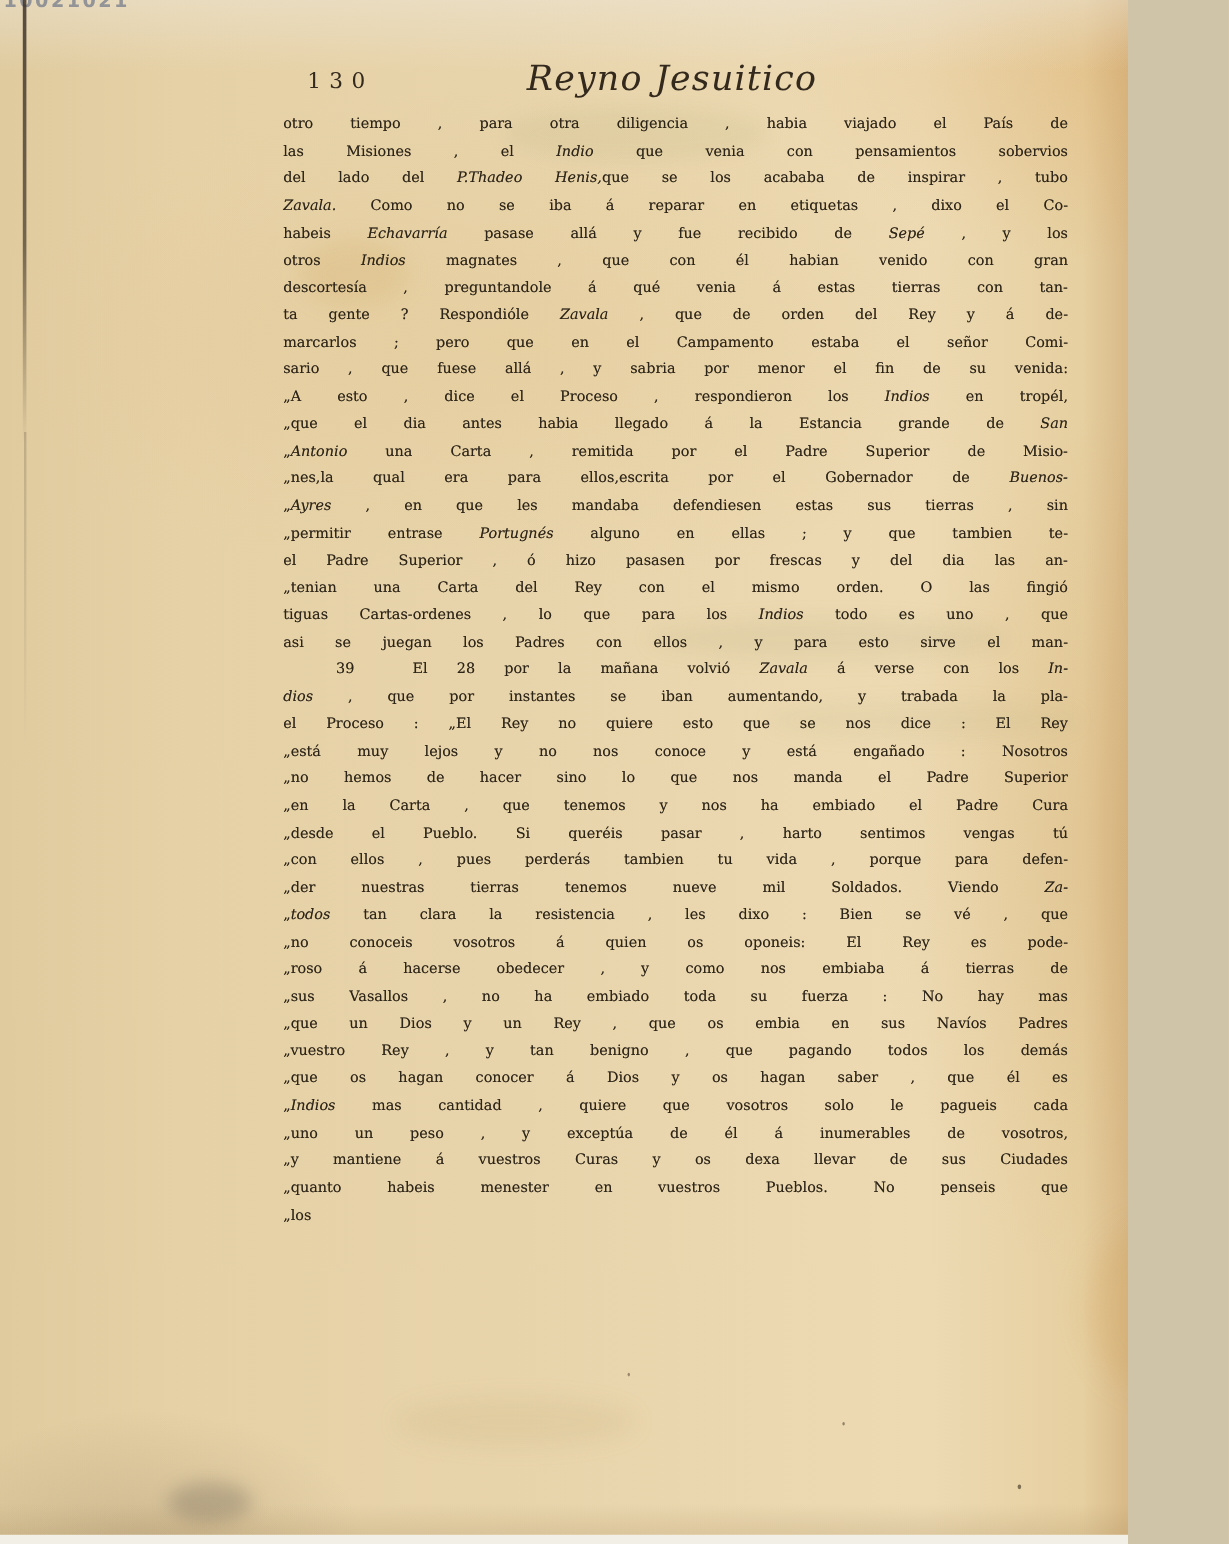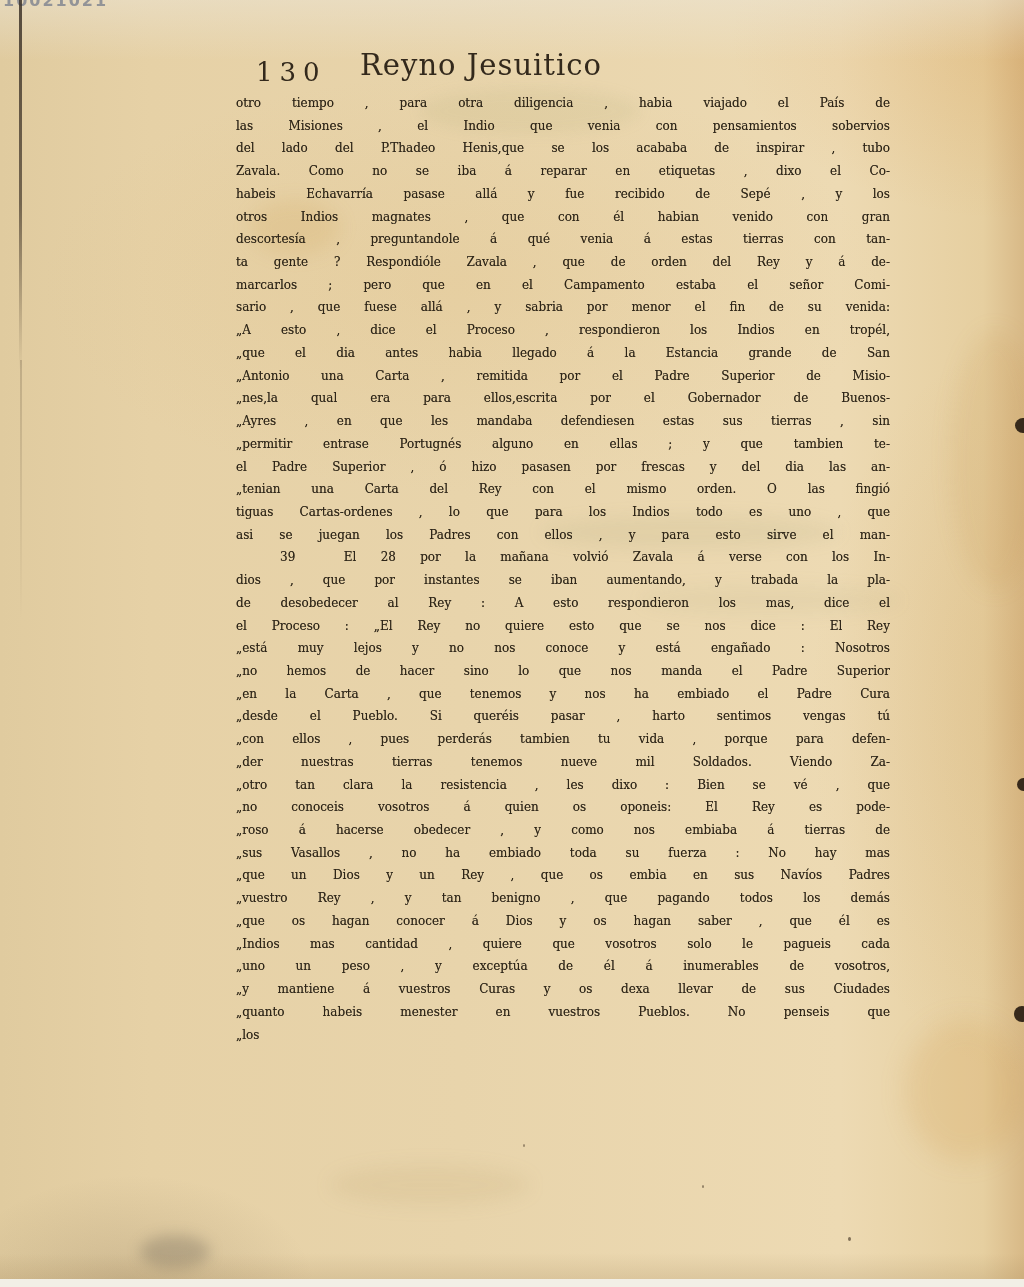--- a/index.html
+++ b/index.html
@@ -1,18 +1,18 @@
 <!DOCTYPE html>
 <html><head>
 <meta charset="utf-8">
 <style>
   html,body{margin:0;padding:0;}
   body{width:1024px;height:1287px;overflow:hidden;background:#cfc3a8;}
   .page{
-    position:relative;width:1024px;height:1287px;overflow:hidden;
+    position:relative;width:940px;height:1287px;overflow:hidden;
     background:
       radial-gradient(ellipse 420px 260px at 100% 3%, rgba(214,142,58,0.20), transparent 70%),
       radial-gradient(ellipse 300px 500px at 101% 55%, rgba(190,130,55,0.14), transparent 75%),
       radial-gradient(ellipse 260px 160px at 13% 100%, rgba(96,76,52,0.18), transparent 70%),
       radial-gradient(ellipse 600px 300px at 45% 22%, rgba(221,185,120,0.20), transparent 70%),
       linear-gradient(to right, #e0cb9f 0px, #e6d1a6 150px, #e8d4ab 45%, #eddab3 82%, #e6cfa0 96%, #d8b987 100%),
       #e8d4ab;
     font-family:"DejaVu Serif","Liberation Serif",serif;
   }
   
@@ -41,30 +41,30 @@
   .s7{left:330px;top:1165px;width:200px;height:40px;background:rgba(170,140,80,0.10);filter:blur(9px);}
   .s8{left:950px;top:330px;width:90px;height:260px;background:rgba(185,125,50,0.10);filter:blur(10px);}
   .speck{position:absolute;background:#37291b;border-radius:50%;}
   .p1{left:1015px;top:418px;width:16px;height:15px;}
   .p2{left:1017px;top:778px;width:13px;height:13px;}
   .p3{left:1014px;top:1006px;width:16px;height:16px;}
   .p4{left:848px;top:1237px;width:3px;height:4px;opacity:.6;}
   .p5{left:702px;top:1185px;width:2px;height:3px;opacity:.5;}
   .p7{left:523px;top:1144px;width:2px;height:3px;opacity:.45;}
   
-  .pagenum{position:absolute;left:256px;top:57px;font-size:26px;letter-spacing:7px;color:#33291c;}
-  .title{position:absolute;left:360px;top:48px;width:400px;text-align:left;
-    font-size:29px;letter-spacing:1px;color:#33291c;}
+  .pagenum{position:absolute;left:256px;top:57px;font-size:18px;letter-spacing:7px;color:#33291c;}
+  .title{position:absolute;left:360px;top:48px;width:400px;text-align:center;
+    font-style:italic;font-size:29px;letter-spacing:1px;color:#33291c;}
   
   .text-block{position:absolute;left:236px;top:92px;width:654px;color:#2d2518;
     font-size:12px;line-height:22.72px;text-shadow:0 0 0.5px rgba(45,37,24,0.55);}
   .line{text-align:justify;text-align-last:justify;white-space:normal;}
   .line.short{text-align-last:left;}
   .line.indent{text-indent:44px;}
-  .line .it{}
+  .line .it{font-style:italic;}
   .catchword{padding-right:0px;margin-top:1px;}
 </style>
 </head>
 <body>
 
 <div class="page">
 
   <div class="top-tint"></div>
 
   <div class="watermark">10021021</div>
@@ -108,29 +108,28 @@
       <div class="line"><span>„</span><span class="it">Antonio</span><span> una Carta , remitida por el Padre Superior de Misio-</span></div>
       <div class="line"><span>„nes,la qual era para ellos,escrita por el Gobernador de </span><span class="it">Buenos-</span></div>
       <div class="line"><span>„</span><span class="it">Ayres</span><span> , en que les mandaba defendiesen estas sus tierras , sin</span></div>
       <div class="line"><span>„permitir entrase </span><span class="it">Portugnés</span><span> alguno en ellas ; y que tambien te-</span></div>
       <div class="line"><span>el Padre Superior , ó hizo pasasen por frescas y del dia las an-</span></div>
       <div class="line"><span>„tenian una Carta del Rey con el mismo orden. O las fingió</span></div>
       <div class="line"><span>tiguas Cartas-ordenes , lo que para los </span><span class="it">Indios</span><span> todo es uno , que</span></div>
       <div class="line"><span>asi se juegan los Padres con ellos , y para esto sirve el man-</span></div>
       <div class="line indent"><span>39&nbsp;&nbsp;El 28 por la mañana volvió </span><span class="it">Zavala</span><span> á verse con los </span><span class="it">In-</span></div>
       <div class="line"><span class="it">dios</span><span> , que por instantes se iban aumentando, y trabada la pla-</span></div>
-      <div class="line"><span>de desobedecer al Rey : A esto respondieron los mas, dice el</span></div>
       <div class="line"><span>el Proceso : „El Rey no quiere esto que se nos dice : El Rey</span></div>
       <div class="line"><span>„está muy lejos y no nos conoce y está engañado : Nosotros</span></div>
       <div class="line"><span>„no hemos de hacer sino lo que nos manda el Padre Superior</span></div>
       <div class="line"><span>„en la Carta , que tenemos y nos ha embiado el Padre Cura</span></div>
       <div class="line"><span>„desde el Pueblo. Si queréis pasar , harto sentimos vengas tú</span></div>
       <div class="line"><span>„con ellos , pues perderás tambien tu vida , porque para defen-</span></div>
       <div class="line"><span>„der nuestras tierras tenemos nueve mil Soldados. Viendo </span><span class="it">Za-</span></div>
-      <div class="line"><span>„</span><span class="it">otro</span><span> tan clara la resistencia , les dixo : Bien se vé , que</span></div>
+      <div class="line"><span>„</span><span class="it">todos</span><span> tan clara la resistencia , les dixo : Bien se vé , que</span></div>
       <div class="line"><span>„no conoceis vosotros á quien os oponeis: El Rey es pode-</span></div>
       <div class="line"><span>„roso á hacerse obedecer , y como nos embiaba á tierras de</span></div>
       <div class="line"><span>„sus Vasallos , no ha embiado toda su fuerza : No hay mas</span></div>
       <div class="line"><span>„que un Dios y un Rey , que os embia en sus Navíos Padres</span></div>
       <div class="line"><span>„vuestro Rey , y tan benigno , que pagando todos los demás</span></div>
       <div class="line"><span>„que os hagan conocer á Dios y os hagan saber , que él es</span></div>
       <div class="line"><span>„</span><span class="it">Indios</span><span> mas cantidad , quiere que vosotros solo le pagueis cada</span></div>
       <div class="line"><span>„uno un peso , y exceptúa de él á inumerables de vosotros,</span></div>
       <div class="line"><span>„y mantiene á vuestros Curas y os dexa llevar de sus Ciudades</span></div>
       <div class="line"><span>„quanto habeis menester en vuestros Pueblos. No penseis que</span></div>

